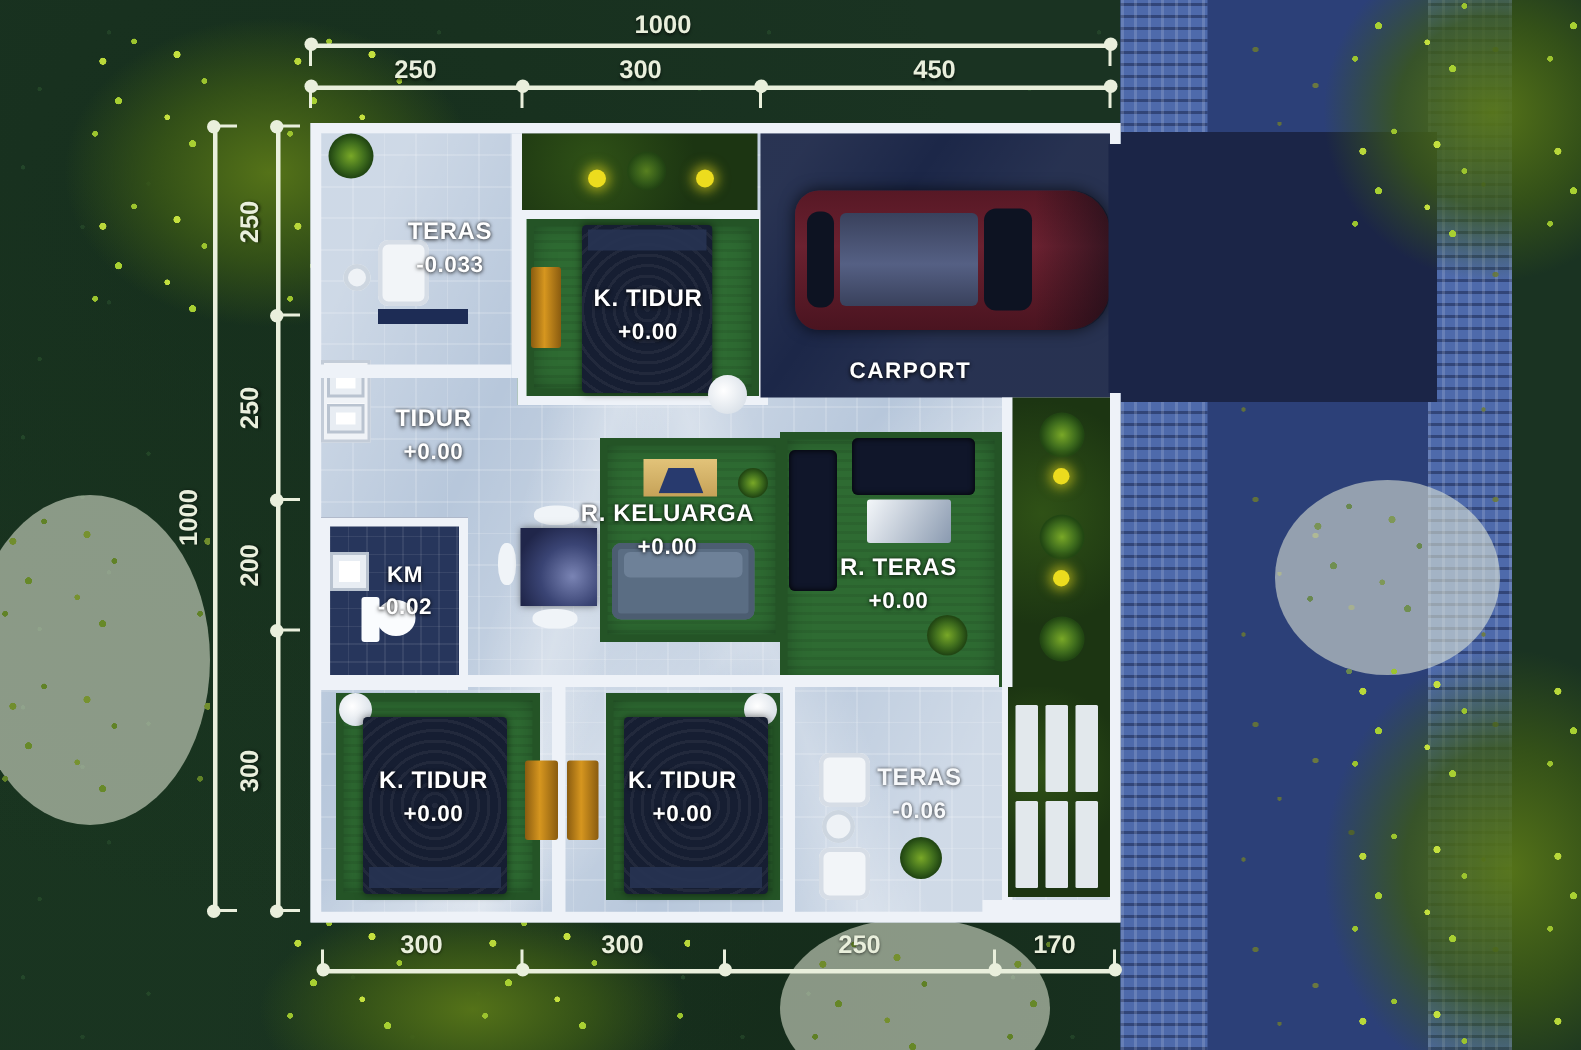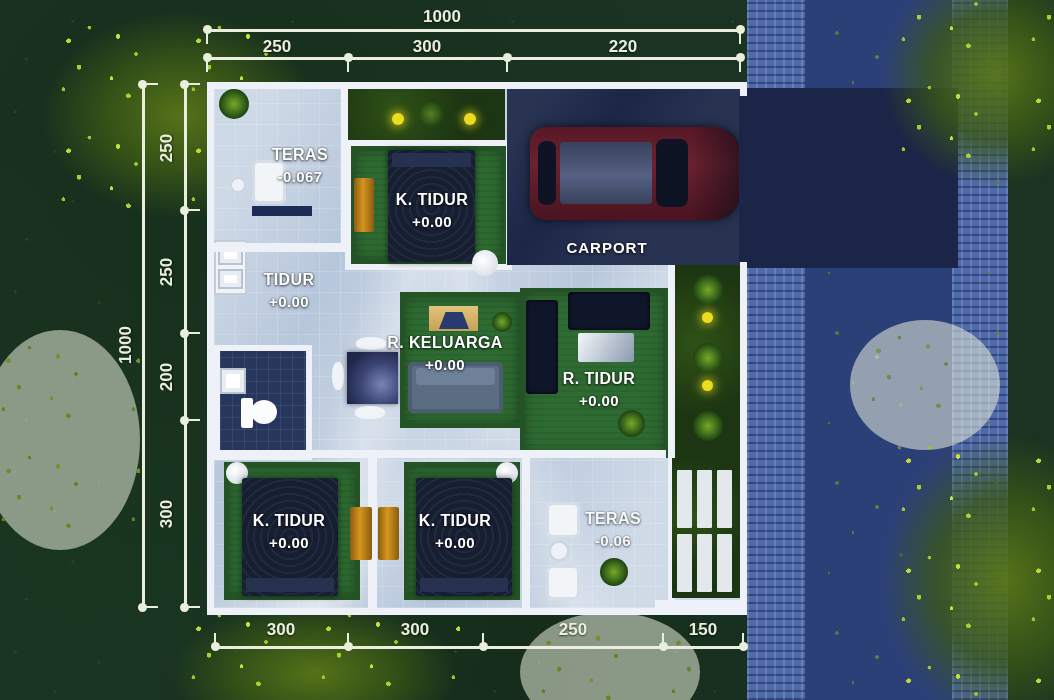--- a/index.html
+++ b/index.html
@@ -257,40 +257,44 @@
       </div>
     </div>
 
     <div class="abs whitechair" style="left:332px;top:413px;width:34px;height:36px;"></div>
     <div class="abs roundtable" style="left:334px;top:451px;width:22px;height:22px;"></div>
     <div class="abs whitechair" style="left:332px;top:476px;width:34px;height:35px;"></div>
     <div class="abs bush" style="left:386px;top:469px;width:28px;height:28px;"></div>
 
     <div class="room-label" style="left:26px;top:55px;width:120px;">
       <span>TERAS</span>
-      <span class="lvl">-0.067</span>
+      <span class="lvl">-0.033</span>
     </div>
     <div class="room-label" style="left:158px;top:100px;width:120px;">
       <span>K. TIDUR</span>
       <span class="lvl">+0.00</span>
     </div>
     <div class="room-label small" style="left:333px;top:148px;width:120px;letter-spacing:1px;">
       <span>CARPORT</span>
     </div>
     <div class="room-label" style="left:15px;top:180px;width:120px;">
       <span>TIDUR</span>
       <span class="lvl">+0.00</span>
     </div>
     <div class="room-label" style="left:166px;top:243px;width:130px;">
       <span>R. KELUARGA</span>
       <span class="lvl">+0.00</span>
     </div>
     <div class="room-label" style="left:325px;top:279px;width:120px;">
-      <span>R. TIDUR</span>
-      <span class="lvl">+0.00</span>
+      <span>R. TERAS</span>
+      <span class="lvl">+0.00</span>
+    </div>
+    <div class="room-label small" style="left:10px;top:284px;width:92px;">
+      <span>KM</span>
+      <span class="lvl">-0.02</span>
     </div>
     <div class="room-label" style="left:15px;top:421px;width:120px;">
       <span>K. TIDUR</span>
       <span class="lvl">+0.00</span>
     </div>
     <div class="room-label" style="left:181px;top:421px;width:120px;">
       <span>K. TIDUR</span>
       <span class="lvl">+0.00</span>
     </div>
     <div class="room-label faint" style="left:339px;top:419px;width:120px;">
@@ -312,21 +316,21 @@
   <div class="abs ball" style="left:203px;top:53px;"></div>
   <div class="abs dim" style="left:206px;top:59px;width:2px;height:13px;"></div>
   <div class="abs ball" style="left:344px;top:53px;"></div>
   <div class="abs dim" style="left:347px;top:59px;width:2px;height:13px;"></div>
   <div class="abs ball" style="left:503px;top:53px;"></div>
   <div class="abs dim" style="left:506px;top:59px;width:2px;height:13px;"></div>
   <div class="abs ball" style="left:736px;top:53px;"></div>
   <div class="abs dim" style="left:739px;top:59px;width:2px;height:13px;"></div>
   <div class="dim-label" style="left:237px;top:37px;width:80px;">250</div>
   <div class="dim-label" style="left:387px;top:37px;width:80px;">300</div>
-  <div class="dim-label" style="left:583px;top:37px;width:80px;">220</div>
+  <div class="dim-label" style="left:583px;top:37px;width:80px;">450</div>
 
   <div class="abs dim" style="left:142px;top:84px;width:3px;height:523px;z-index:7;"></div>
   <div class="abs ball" style="left:138px;top:80px;"></div>
   <div class="abs ball" style="left:138px;top:603px;"></div>
   <div class="abs dim" style="left:145px;top:83px;width:13px;height:2px;"></div>
   <div class="abs dim" style="left:145px;top:606px;width:13px;height:2px;"></div>
   <div class="dim-label rot" style="left:96px;top:335px;width:60px;">1000</div>
 
   <div class="abs dim" style="left:184px;top:84px;width:3px;height:523px;z-index:7;"></div>
   <div class="abs ball" style="left:180px;top:80px;"></div>
@@ -351,15 +355,15 @@
   <div class="abs dim" style="left:347px;top:633px;width:2px;height:13px;"></div>
   <div class="abs ball" style="left:479px;top:642px;"></div>
   <div class="abs dim" style="left:482px;top:633px;width:2px;height:13px;"></div>
   <div class="abs ball" style="left:659px;top:642px;"></div>
   <div class="abs dim" style="left:662px;top:633px;width:2px;height:13px;"></div>
   <div class="abs ball" style="left:739px;top:642px;"></div>
   <div class="abs dim" style="left:742px;top:633px;width:2px;height:13px;"></div>
   <div class="dim-label" style="left:241px;top:620px;width:80px;">300</div>
   <div class="dim-label" style="left:375px;top:620px;width:80px;">300</div>
   <div class="dim-label" style="left:533px;top:620px;width:80px;">250</div>
-  <div class="dim-label" style="left:663px;top:620px;width:80px;">150</div>
+  <div class="dim-label" style="left:663px;top:620px;width:80px;">170</div>
 
 </div>
 
 </body></html>

